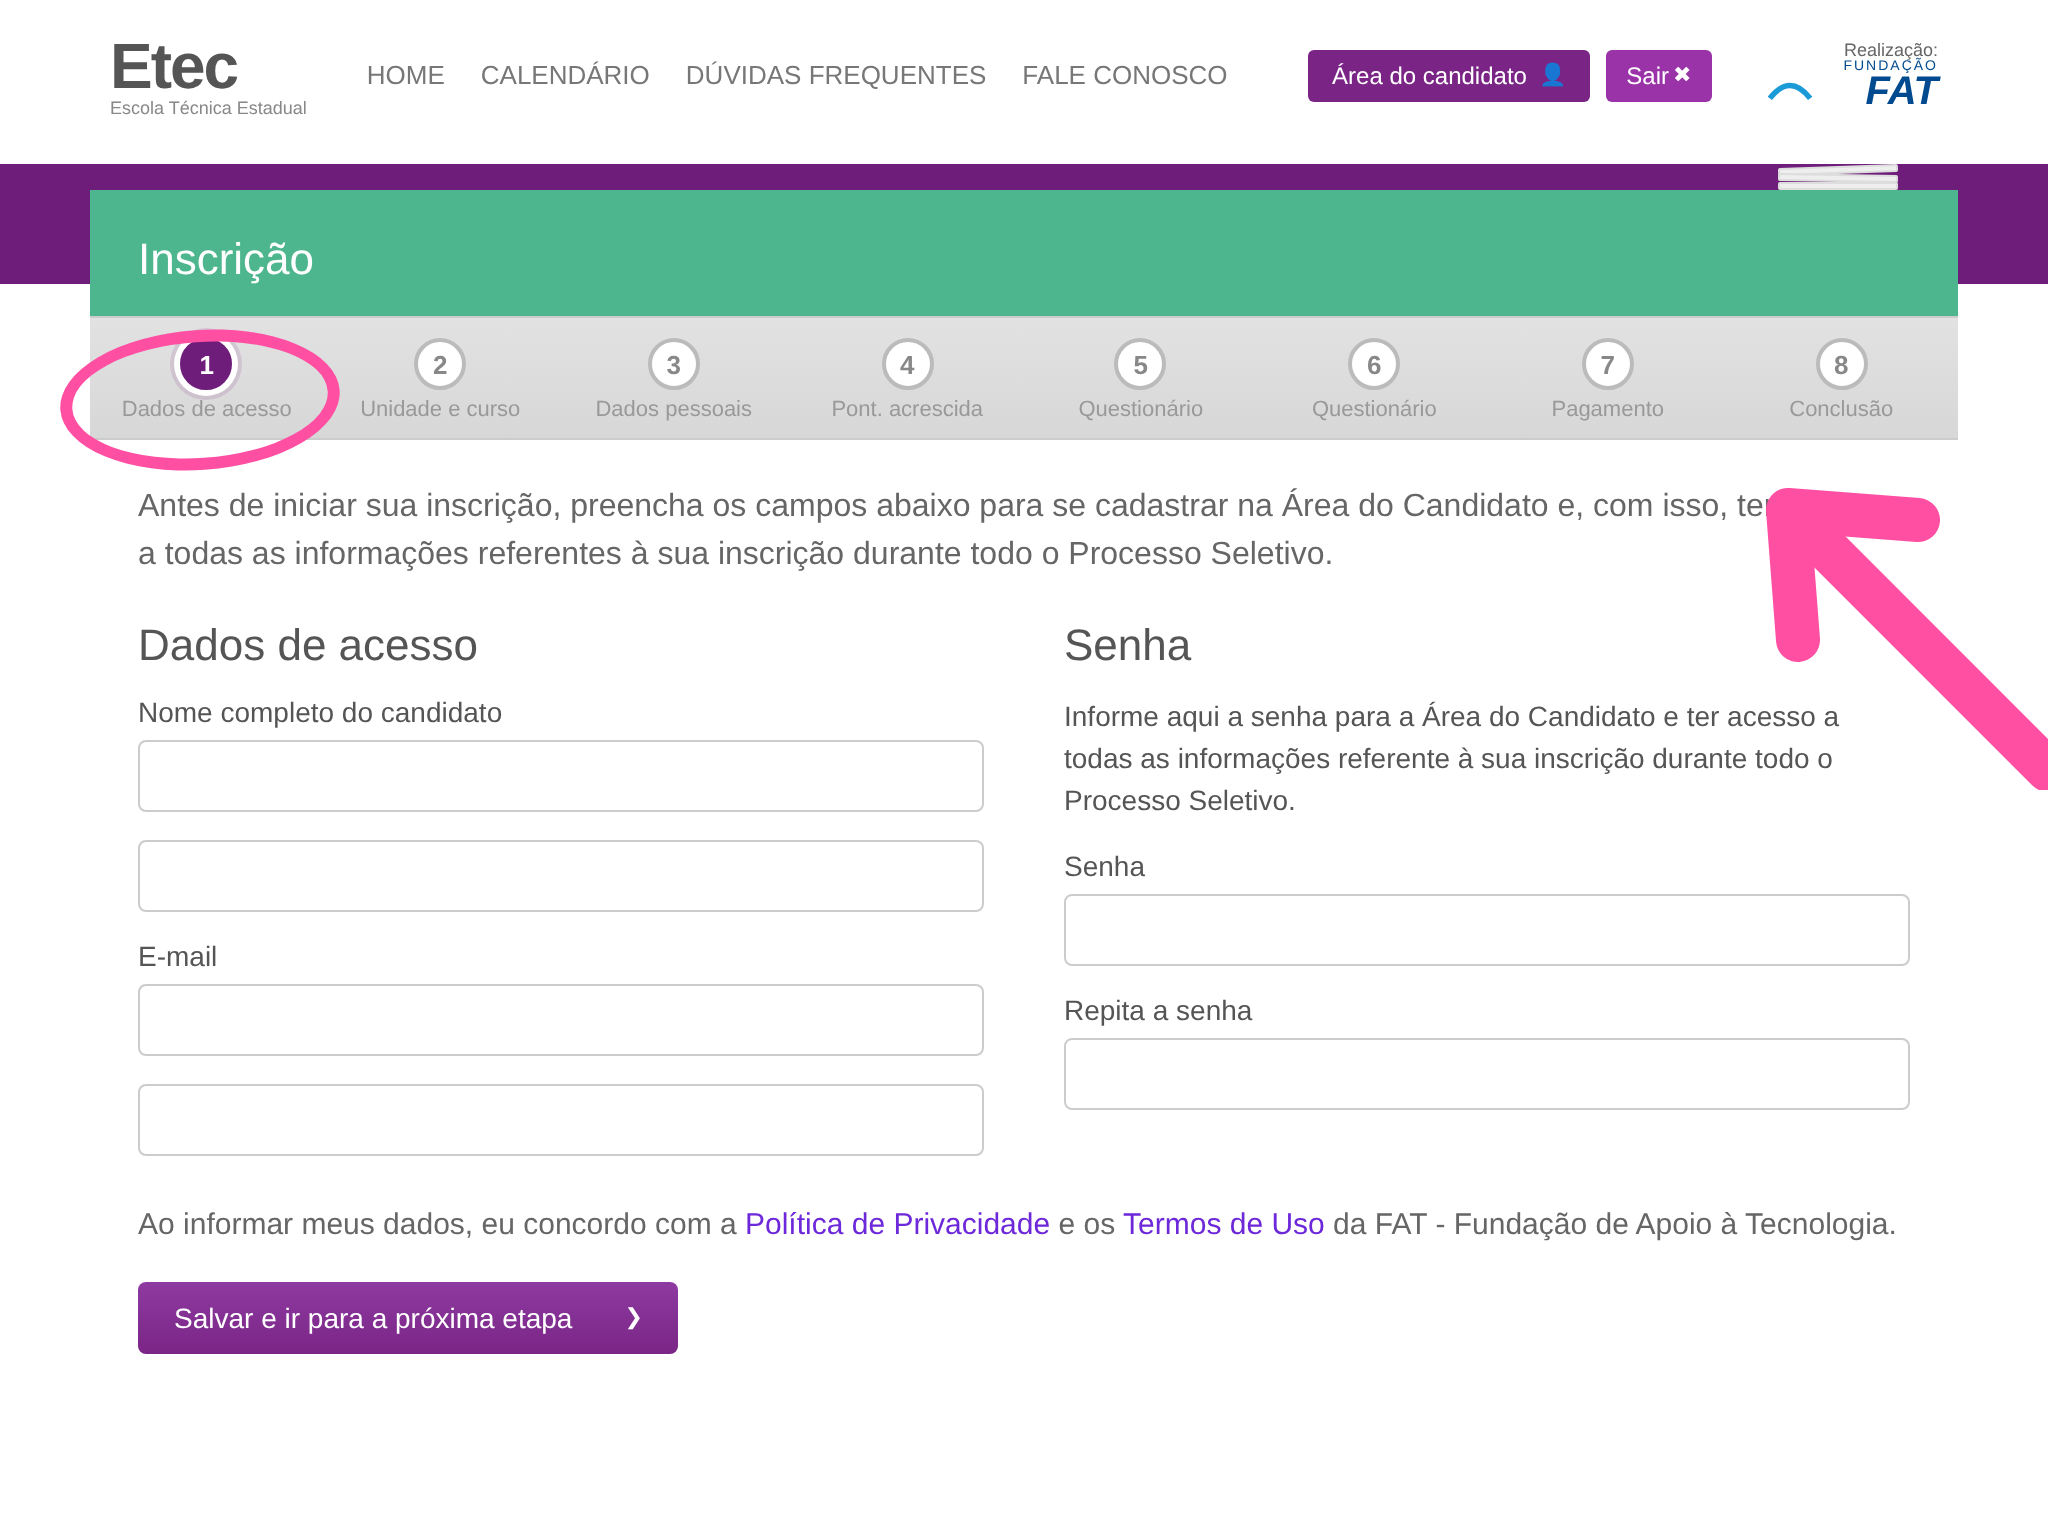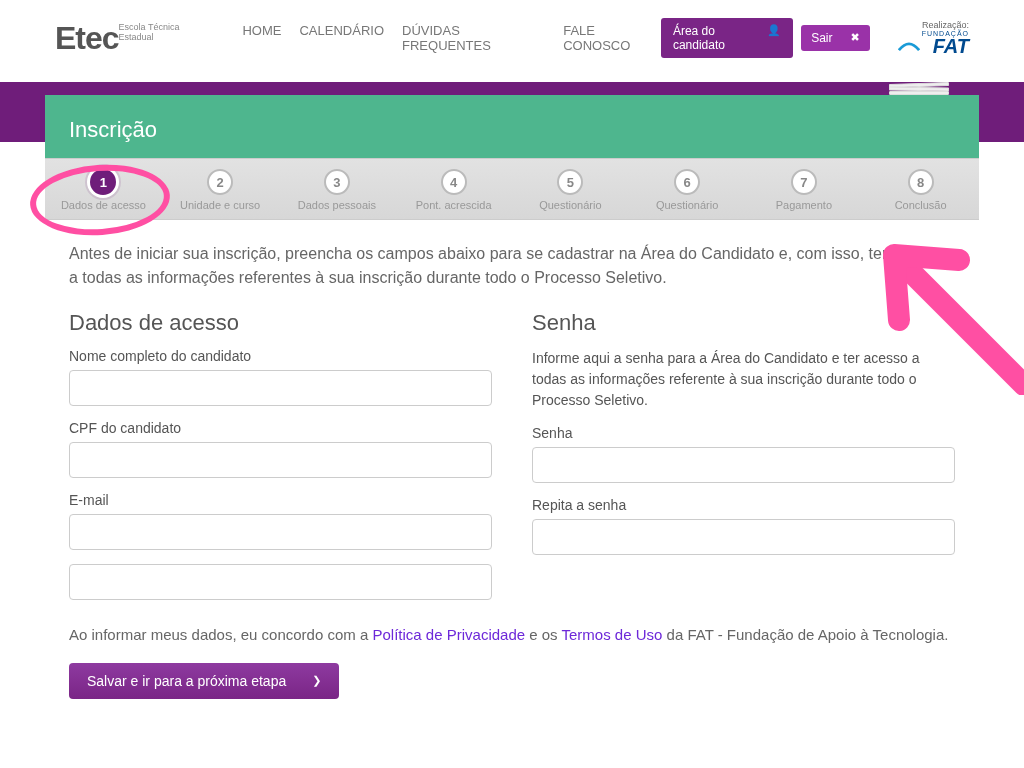--- a/index.html
+++ b/index.html
@@ -1,26 +1,26 @@
 <!DOCTYPE html>
 <html><head>
 <meta charset="utf-8">
 <style>
 * { margin:0; padding:0; box-sizing:border-box; }
 body { font-family:"Segoe UI", Arial, sans-serif; background:#fff; color:#555; width:1024px; height:768px; overflow:hidden; position:relative; }
 
 .topbar { display:flex; align-items:center; padding:10px 55px 5px 55px; height:70px; }
-.logo { display:flex; flex-direction:row; margin-right:30px; }
+.logo { display:flex; flex-direction:column; margin-right:30px; }
 .logo-main { font-size:32px; font-weight:600; color:#555; letter-spacing:-1px; line-height:1; }
 .logo-sub { font-size:9px; color:#888; }
 .nav { display:flex; gap:18px; }
 .nav a { color:#777; text-decoration:none; font-size:13px; font-weight:500; }
 .top-right { margin-left:auto; display:flex; align-items:center; gap:8px; }
 .btn-area { background:#7a2586; color:#fff; padding:6px 12px; border-radius:3px; font-size:12px; display:inline-flex; align-items:flex-start; gap:6px; cursor:pointer; }
-.btn-sair { background:#9a32a8; color:#fff; padding:6px 10px; border-radius:3px; font-size:12px; display:inline-flex; gap:18px; cursor:pointer;}
+.btn-sair { background:#9a32a8; color:#fff; padding:6px 10px; border-radius:3px; font-size:12px; display:inline-flex; gap:2px; cursor:pointer;}
 .realizacao { margin-left:20px; text-align:right; }
 .realizacao small { font-size:9px; color:#666; display:block; }
 .fat { font-weight:800; font-style:italic; color:#004a8f; font-size:20px; line-height:0.9; }
 .fat-sub { font-size:7px; color:#004a8f; letter-spacing:1px;}
 .fat-swoosh { width:22px; height:10px; display:inline-block; }
 
 .purple-band { background:#6f1d7a; height:60px; width:100%; position:absolute; top:82px; left:0; z-index:0; }
 
 .card { position:relative; margin:0 45px; background:#fff; z-index:1; margin-top:25px; box-shadow:0 0 0 rgba(0,0,0,0); }
 .card-header { background:#4eb68e; color:#fff; padding:22px 8px 15px 24px; font-size:22px; font-weight:300; position:relative; }
@@ -77,21 +77,21 @@
     <span class="btn-area">
       <span>Área do candidato</span>
       <span class="user-icon">👤</span>
     </span>
     <span class="btn-sair">
       <span>Sair</span>
       <span class="close-icon">✖</span>
     </span>
     <div class="realizacao">
       <small>Realização:</small>
-      <div style="display:flex;align-items:center;gap:2px;">
+      <div style="display:flex;align-items:center;gap:16px;">
         <span class="fat-swoosh">
           <svg viewBox="0 0 24 12">
               <path d="M1 10 Q12 -4 23 10" stroke="#1a9bd7" stroke-width="3" fill="none"></path>
             </svg>
         </span>
         <div>
           <div class="fat-sub">FUNDAÇÃO</div>
           <div class="fat">FAT</div>
         </div>
       </div>
@@ -148,21 +148,20 @@
     <p class="intro">Antes de iniciar sua inscrição, preencha os campos abaixo para se cadastrar na Área do Candidato e, com isso, ter acesso a todas as informações referentes à sua inscrição durante todo o Processo Seletivo.</p>
 
     <div class="cols">
       <div class="col">
         <div class="section-title">Dados de acesso</div>
         <div class="form-group">
           <label>Nome completo do candidato</label>
           <input type="text" style="">
         </div>
         <div class="form-group">
-          <label>CPF do candidato</label>
           <input type="text" style="">
         </div>
         <div class="form-group">
           <label>E-mail</label>
           <input type="text" style="">
         </div>
         <div class="form-group">
           <input type="text" style="">
         </div>
       </div>

